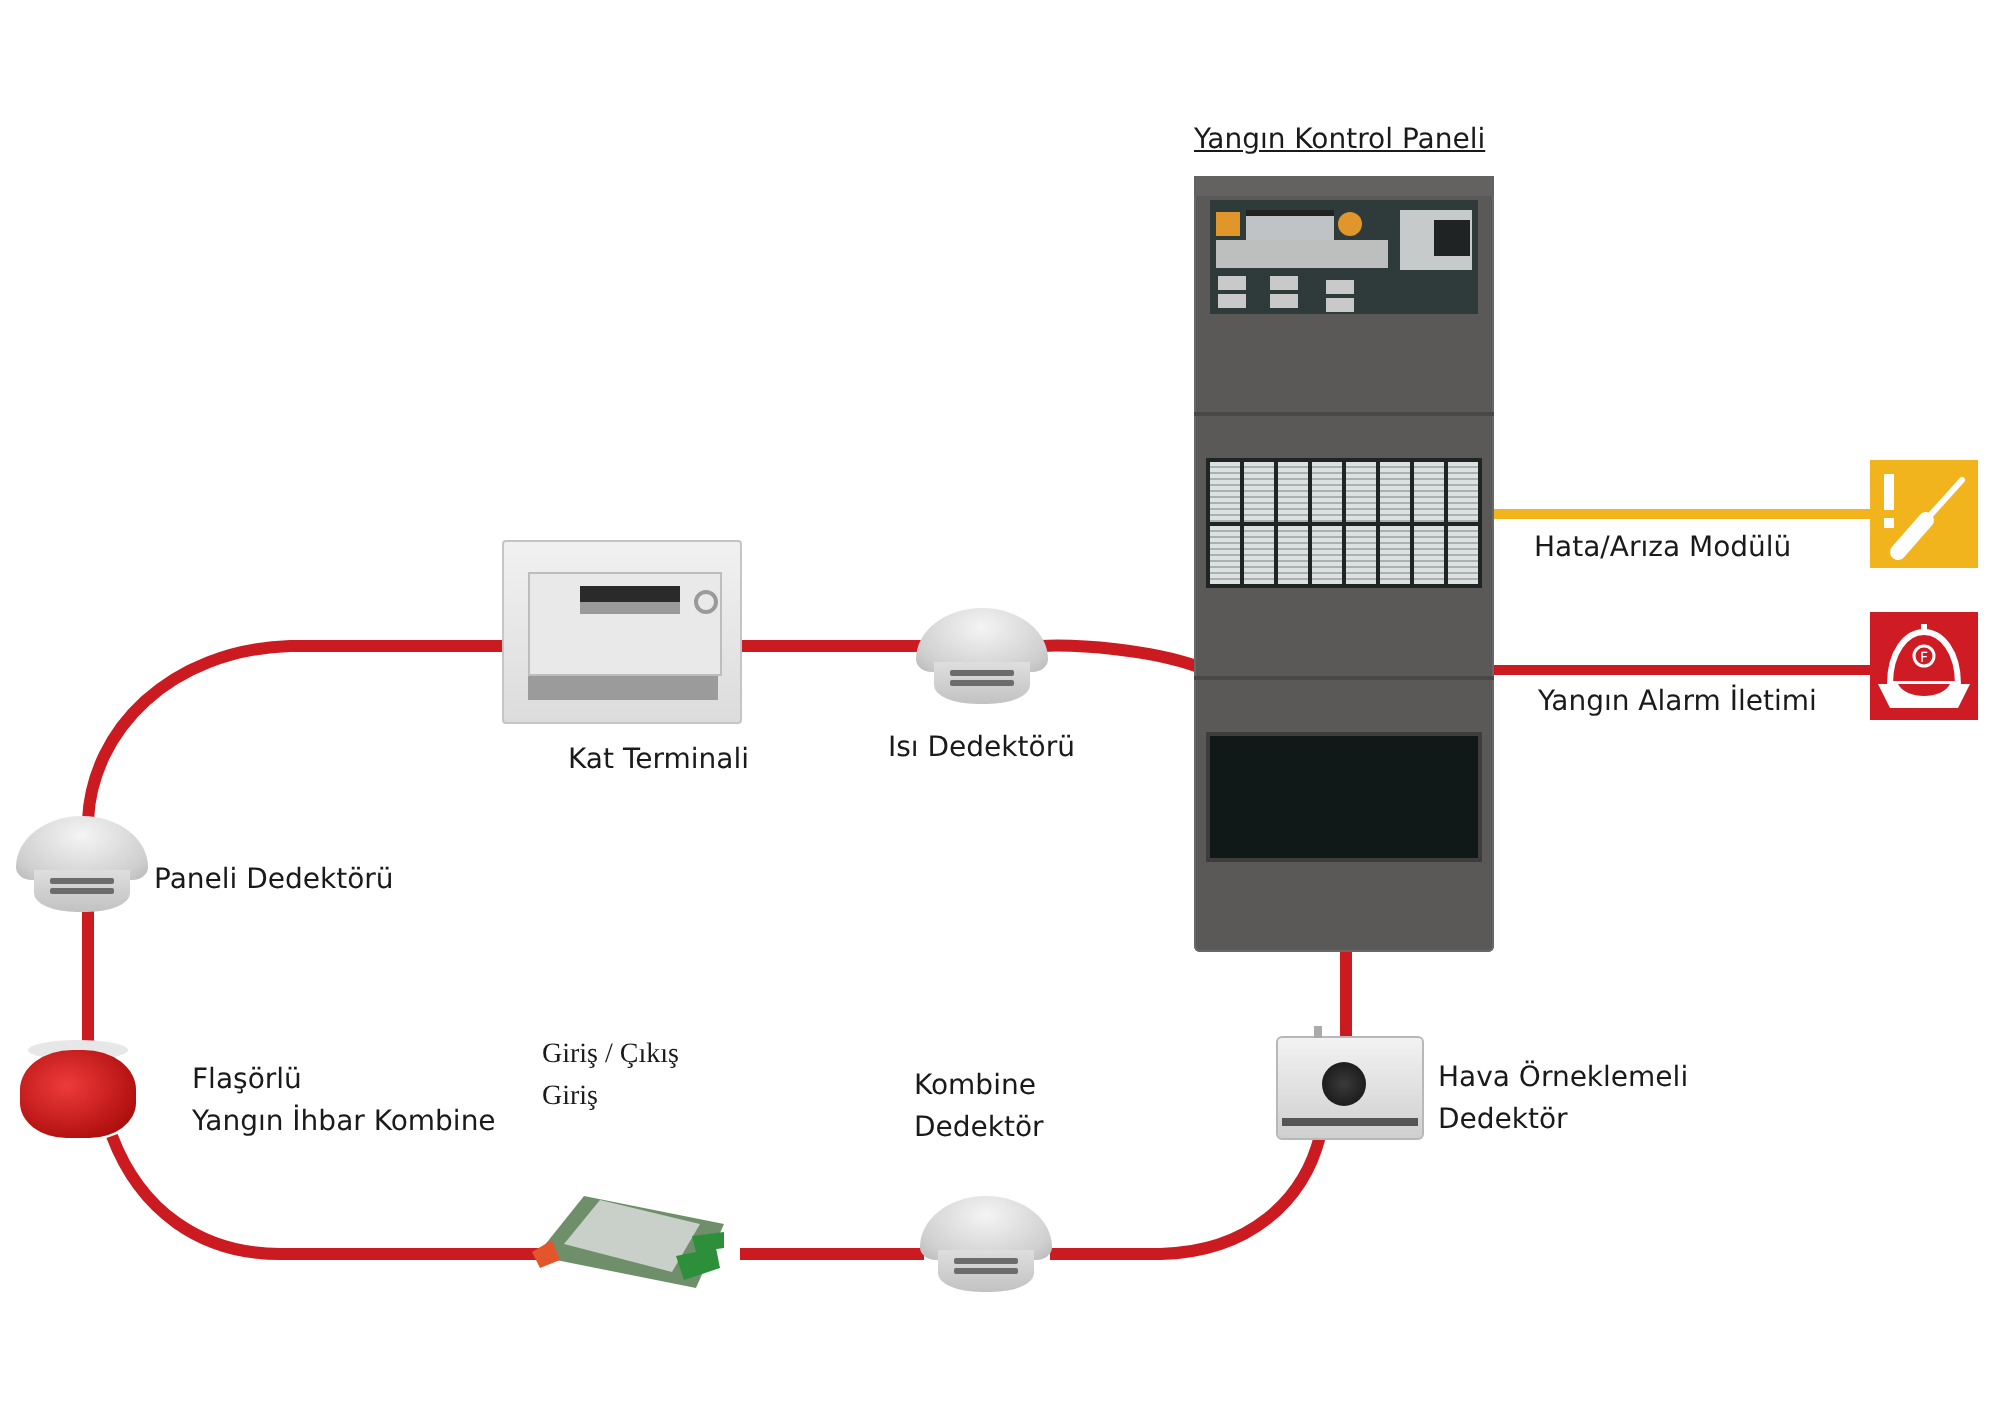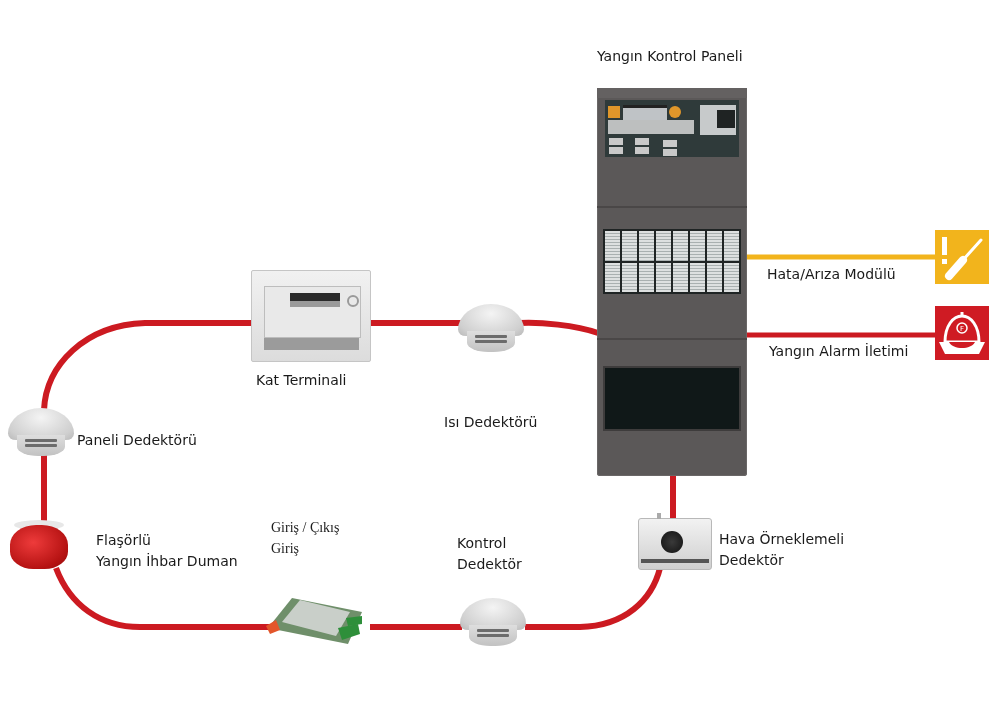--- a/index.html
+++ b/index.html
@@ -61,21 +61,21 @@
   <path d="M44,455 L44,522" fill="none" stroke="#cc1a21" stroke-width="6"></path>
   <path d="M56,568 C70,605 100,627 140,627 L270,627" fill="none" stroke="#cc1a21" stroke-width="6"></path>
   <path d="M370,627 L462,627" fill="none" stroke="#cc1a21" stroke-width="6"></path>
   <path d="M525,627 L580,627 C625,626 652,600 660,568" fill="none" stroke="#cc1a21" stroke-width="6"></path>
   <path d="M673,518 L673,476" fill="none" stroke="#cc1a21" stroke-width="6"></path>
 
   <path d="M746,257 L936,257" fill="none" stroke="#f2b41c" stroke-width="5"></path>
   <path d="M746,335 L936,335" fill="none" stroke="#cc1a21" stroke-width="5"></path>
 </svg>
 
-<div class="lbl" style="left:597px;top:46px;">Yangın Kontrol Paneli</div>
+<div class="lbl" style="left:597px;top:60px;text-decoration:underline;">Yangın Kontrol Paneli</div>
 <div class="panel">
   <div class="topstrip"></div>
   <div class="ctl">
     <div class="org1"></div>
       <div class="lcd"></div>
       <div class="org2"></div>
     <div class="grey"></div>
     <div class="keys"></div>
       <div class="scr"></div>
     <div class="btn" style="left:4px;top:38px;"></div>
@@ -109,45 +109,45 @@
 </div>
 
 <div class="dev kat">
   <div class="inner">
     <div class="disp"></div>
       <div class="disp2"></div>
       <div class="knob"></div>
   </div>
   <div class="bar"></div>
 </div>
-<div class="lbl" style="left:256px;top:370px;">Kat Terminali</div>
+<div class="lbl" style="left:284px;top:370px;">Kat Terminali</div>
 
 <div class="det" style="left:458px;top:304px;width:66px;height:52px;">
   <div class="dome"></div>
     <div class="base"></div>
   <div class="slot" style="top:60%;"></div>
     <div class="slot" style="top:70%;"></div>
 </div>
-<div class="lbl" style="left:444px;top:364px;margin-top:48px;">Isı Dedektörü</div>
+<div class="lbl" style="left:444px;top:364px;">Isı Dedektörü</div>
 
 <div class="det" style="left:8px;top:408px;width:66px;height:52px;">
   <div class="dome"></div>
     <div class="base"></div>
   <div class="slot" style="top:60%;"></div>
     <div class="slot" style="top:70%;"></div>
 </div>
 <div class="lbl" style="left:77px;top:430px;">Paneli Dedektörü</div>
 
 <div class="dev siren">
   <div class="ring"></div>
     <div class="body"></div>
 </div>
 <div class="lbl" style="left:68px;top:530px;margin-left:28px;">
   <div>Flaşörlü</div>
-  <div>Yangın İhbar Duman</div>
+  <div>Yangın İhbar Kombine</div>
 </div>
 
 <svg class="dev module" viewBox="0 0 108 55">
   <polygon points="6,38 30,8 100,22 86,54" fill="#6f8f6a"></polygon>
   <polygon points="20,32 38,10 88,22 74,46" fill="#c9cfc9"></polygon>
   <polygon points="4,36 14,30 18,40 8,44" fill="#e3562b"></polygon>
   <polygon points="76,38 96,34 98,44 80,50" fill="#2e8f3a"></polygon>
   <polygon points="84,28 100,26 100,34 86,36" fill="#2e8f3a"></polygon>
 </svg>
 <div class="lbl" style="left:271px;top:517px;font-family:Liberation Serif, serif;">
@@ -155,21 +155,21 @@
   <div>Giriş</div>
 </div>
 
 <div class="det" style="left:460px;top:598px;width:66px;height:52px;">
   <div class="dome"></div>
     <div class="base"></div>
   <div class="slot" style="top:60%;"></div>
     <div class="slot" style="top:70%;"></div>
 </div>
 <div class="lbl" style="left:457px;top:533px;">
-  <div>Kontrol</div>
+  <div>Kombine</div>
   <div>Dedektör</div>
 </div>
 
 <div class="dev hava">
   <div class="nub"></div>
     <div class="lens"></div>
     <div class="strip"></div>
 </div>
 <div class="lbl" style="left:719px;top:529px;">
   <div>Hava Örneklemeli</div>

